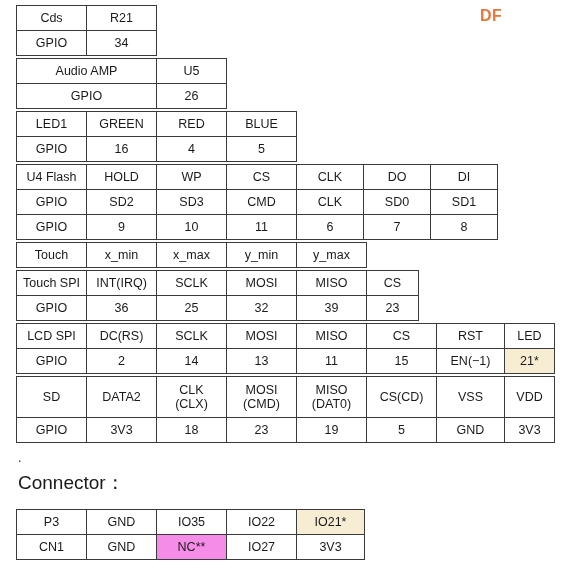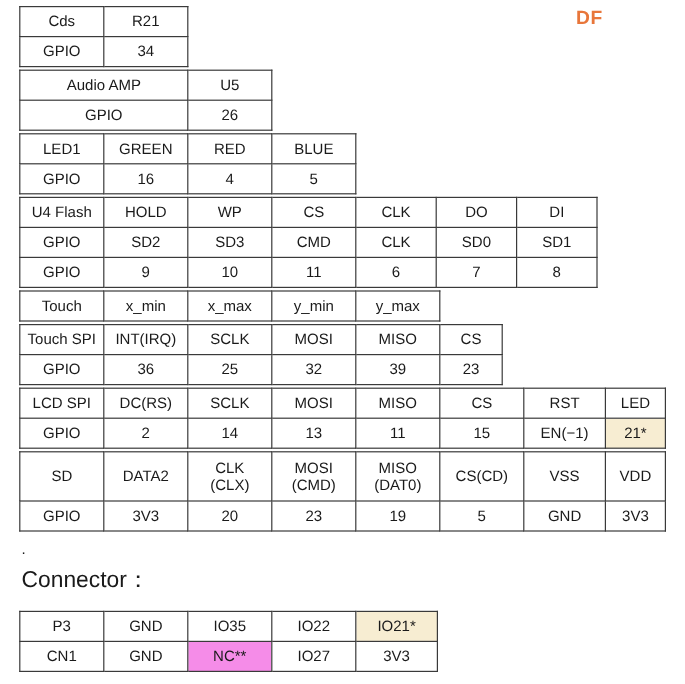--- a/index.html
+++ b/index.html
@@ -269,21 +269,21 @@
             <td class="two-line" style="height: 40px;">CLK<br>(CLX)</td>
             <td class="two-line" style="height: 40px;">MOSI<br>(CMD)</td>
             <td class="two-line" style="height: 40px;">MISO<br>(DAT0)</td>
             <td style="height: 40px;">CS(CD)</td>
             <td style="height: 40px;">VSS</td>
             <td style="height: 40px;">VDD</td>
           </tr>
           <tr>
             <td>GPIO</td>
             <td>3V3</td>
-            <td>20</td>
+            <td>18</td>
             <td>23</td>
             <td>19</td>
             <td>5</td>
             <td>GND</td>
             <td>3V3</td>
           </tr>
         </tbody>
       </table>
     </div>
   <div class="spacer-dot">.</div>

